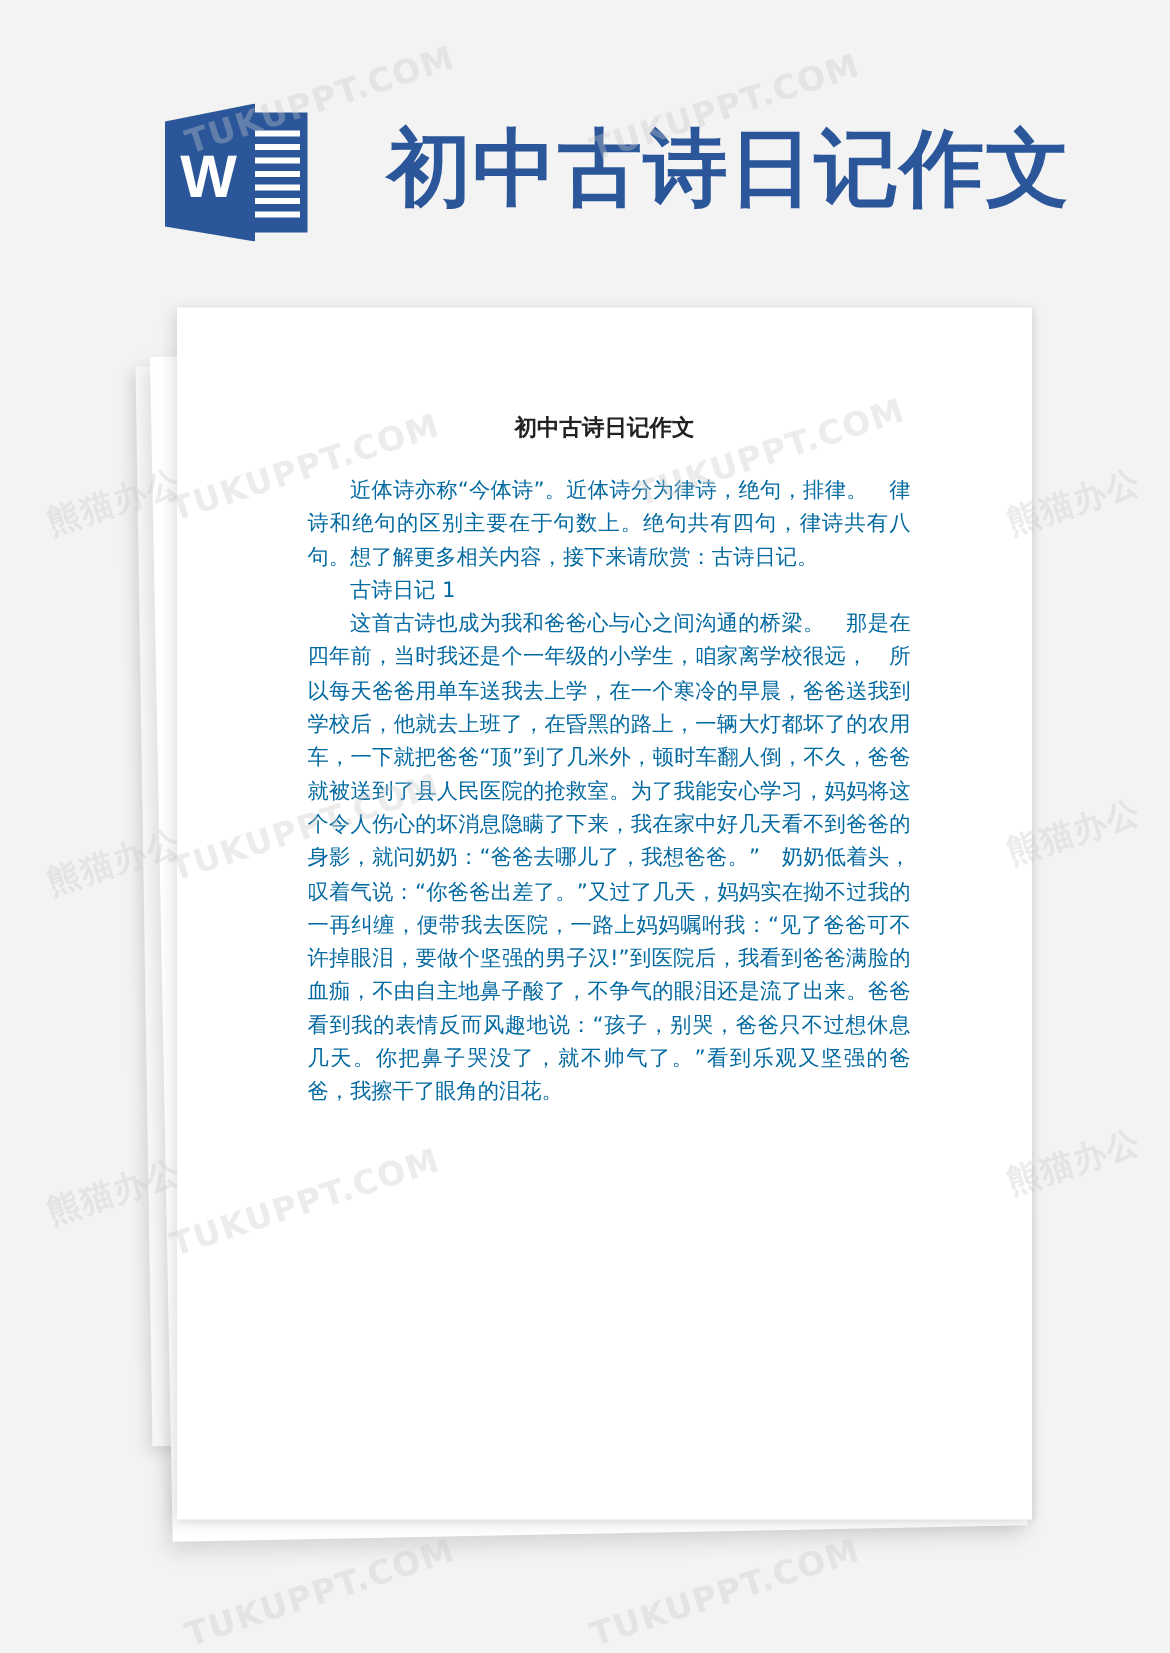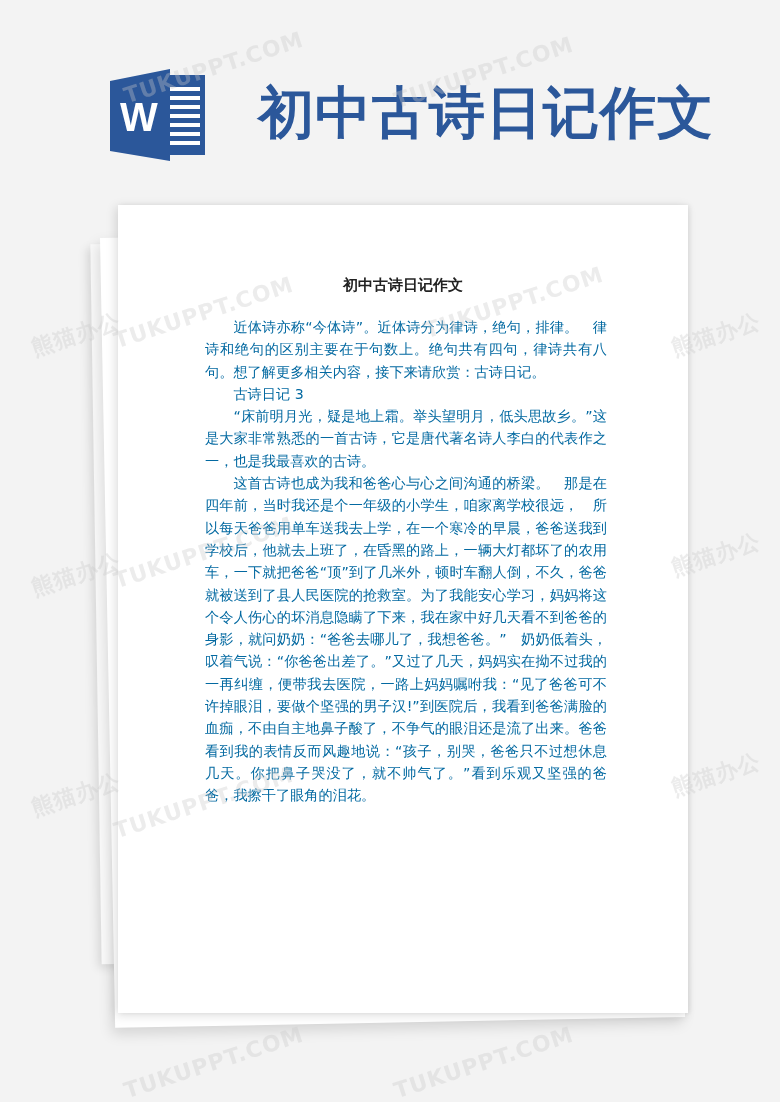--- a/index.html
+++ b/index.html
@@ -82,22 +82,21 @@
   <div class="banner-title">初中古诗日记作文</div>
 </div>
 
 <div class="sheet-back2"></div>
 <div class="sheet-back"></div>
 
 <div class="page">
   <div class="doc-title">初中古诗日记作文</div>
   <div class="body-text">
     <p>近体诗亦称“今体诗”。近体诗分为律诗，绝句，排律。　律诗和绝句的区别主要在于句数上。绝句共有四句，律诗共有八句。想了解更多相关内容，接下来请欣赏：古诗日记。</p>
-    <p class="heading">古诗日记 3</p>
-    <p>“床前明月光，疑是地上霜。举头望明月，低头思故乡。”这是大家非常熟悉的一首古诗，它是唐代著名诗人李白的代表作之一，也是我最喜欢的古诗。</p>
+    <p class="heading">古诗日记 1</p>
     <p>这首古诗也成为我和爸爸心与心之间沟通的桥梁。　那是在四年前，当时我还是个一年级的小学生，咱家离学校很远，　所以每天爸爸用单车送我去上学，在一个寒冷的早晨，爸爸送我到学校后，他就去上班了，在昏黑的路上，一辆大灯都坏了的农用车，一下就把爸爸“顶”到了几米外，顿时车翻人倒，不久，爸爸就被送到了县人民医院的抢救室。为了我能安心学习，妈妈将这个令人伤心的坏消息隐瞒了下来，我在家中好几天看不到爸爸的身影，就问奶奶：“爸爸去哪儿了，我想爸爸。”　奶奶低着头，叹着气说：“你爸爸出差了。”又过了几天，妈妈实在拗不过我的一再纠缠，便带我去医院，一路上妈妈嘱咐我：“见了爸爸可不许掉眼泪，要做个坚强的男子汉!”到医院后，我看到爸爸满脸的血痂，不由自主地鼻子酸了，不争气的眼泪还是流了出来。爸爸看到我的表情反而风趣地说：“孩子，别哭，爸爸只不过想休息几天。你把鼻子哭没了，就不帅气了。”看到乐观又坚强的爸爸，我擦干了眼角的泪花。</p>
   </div>
 </div>
 
 <div class="watermark" style="left:120px;top:55px;">TUKUPPT.COM</div>
 <div class="watermark" style="left:390px;top:60px;">TUKUPPT.COM</div>
 <div class="watermark" style="left:110px;top:300px;">TUKUPPT.COM</div>
 <div class="watermark" style="left:420px;top:290px;">TUKUPPT.COM</div>
 <div class="watermark" style="left:30px;top:320px;">熊猫办公</div>
 <div class="watermark" style="left:670px;top:320px;">熊猫办公</div>

